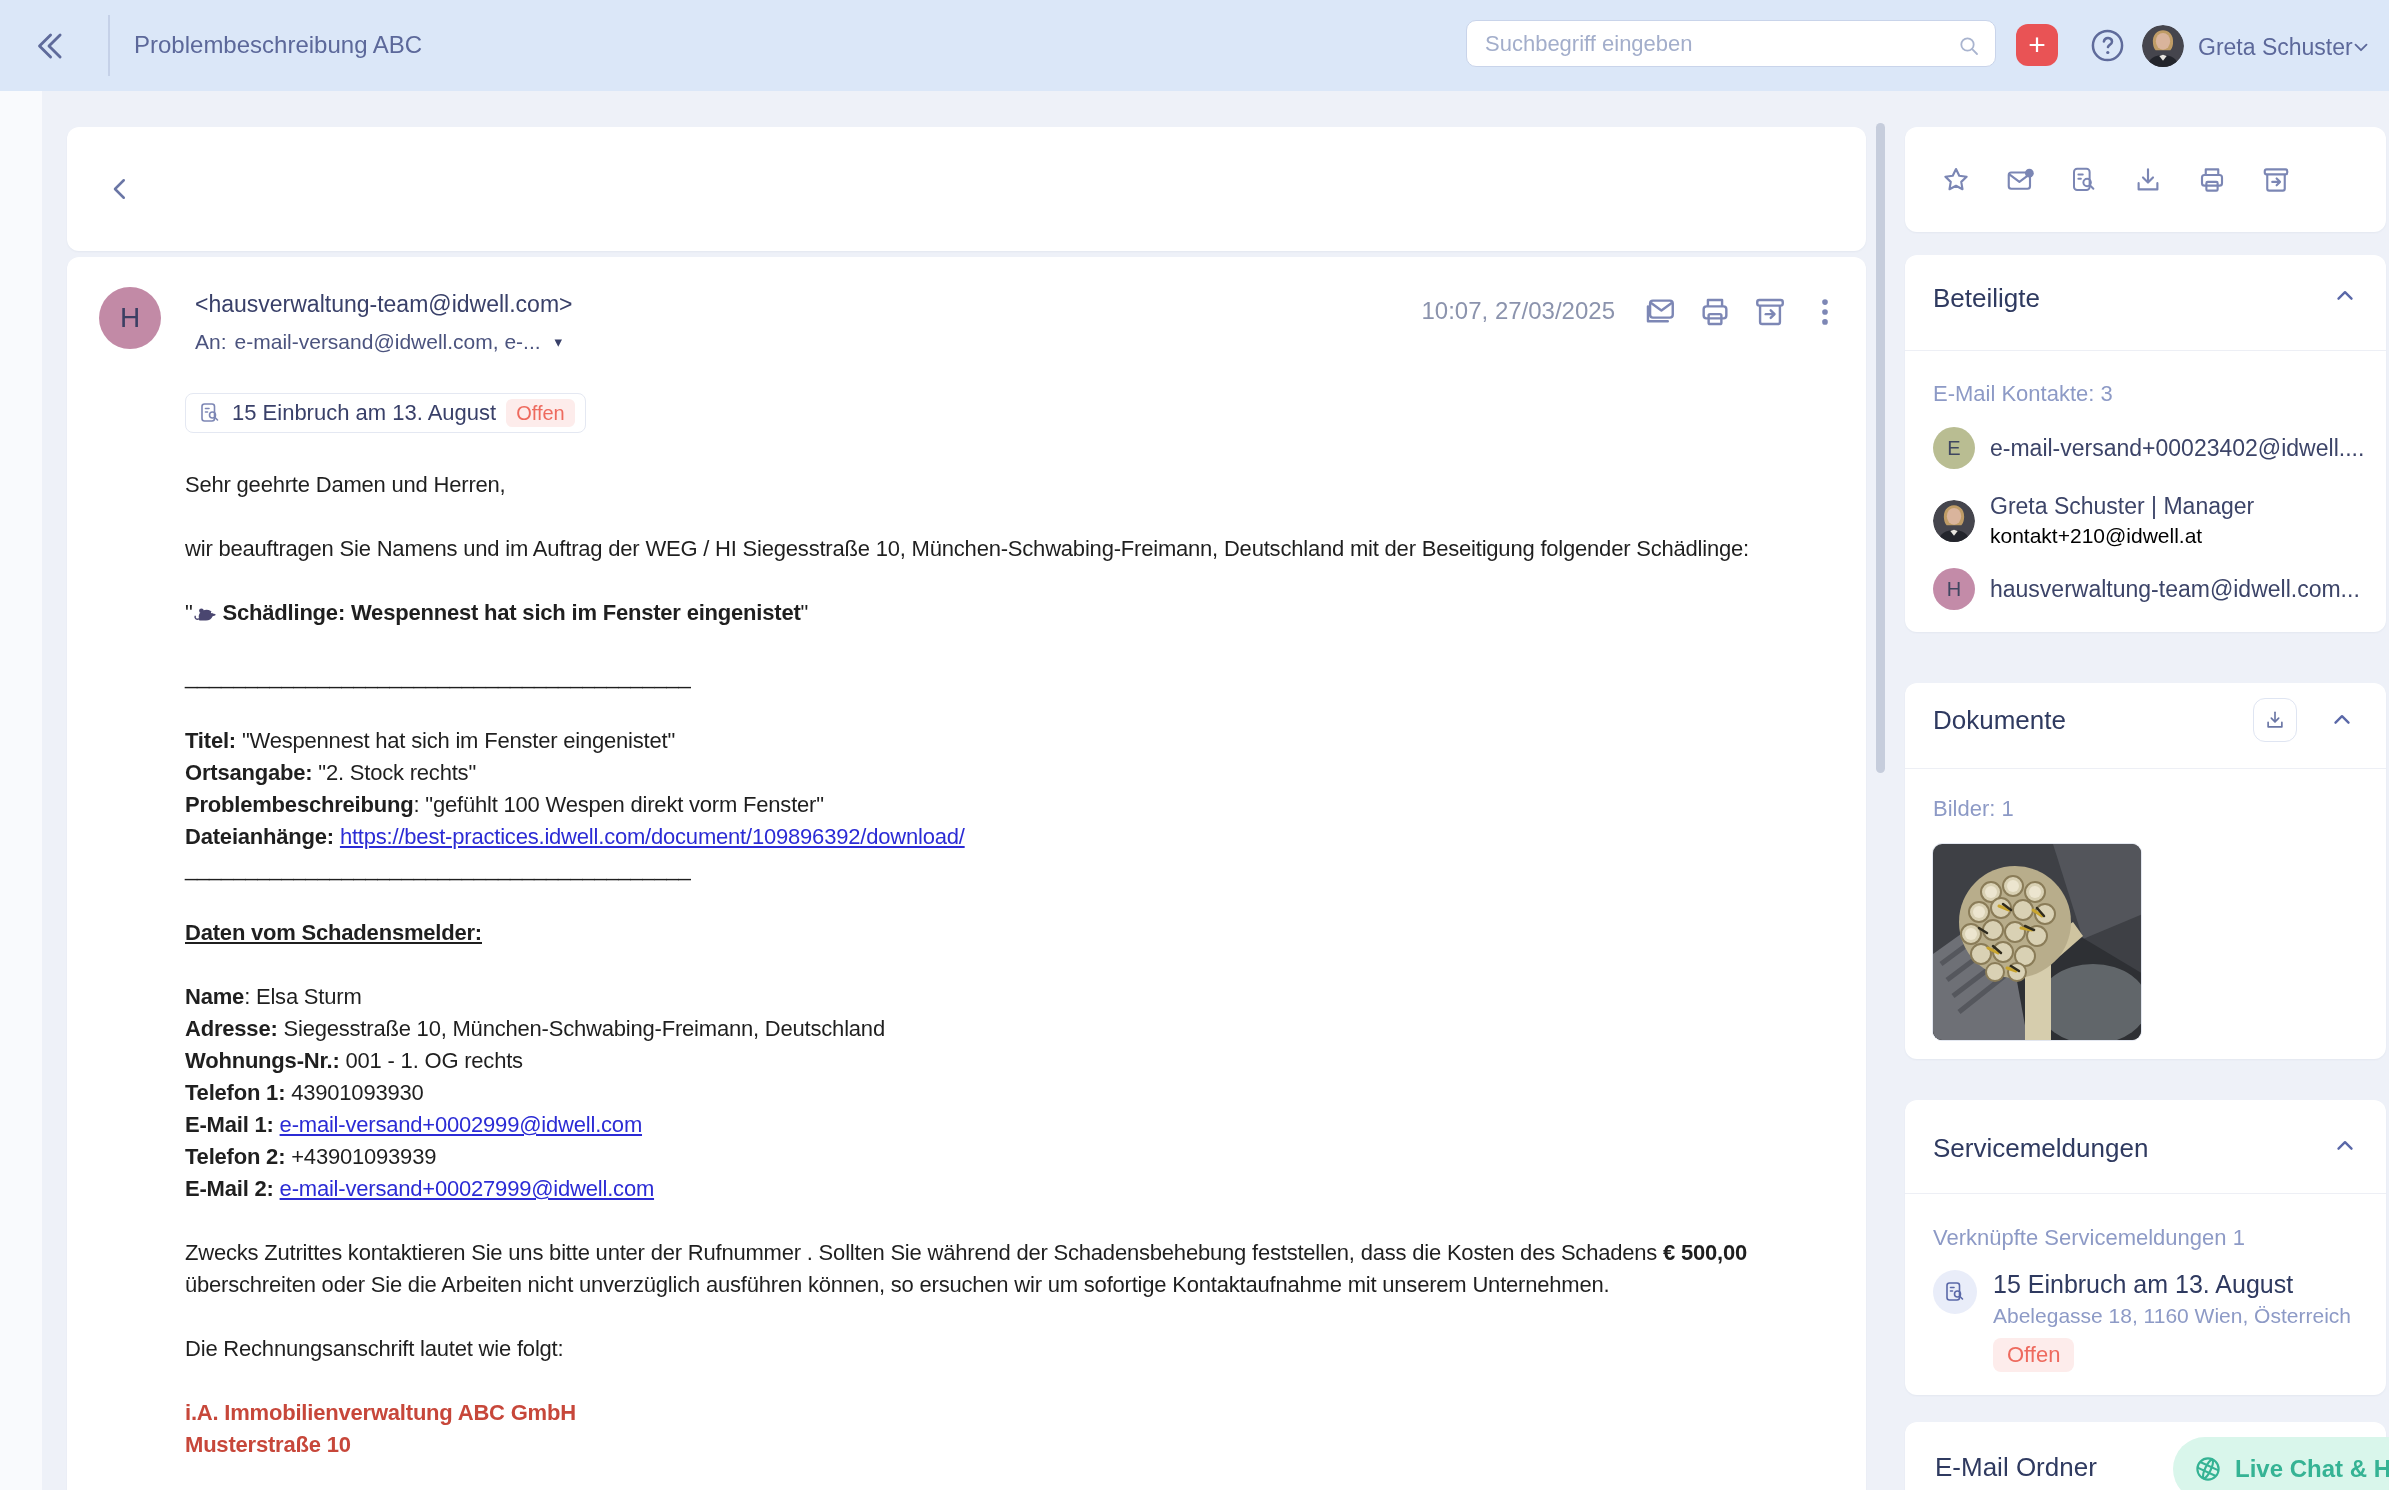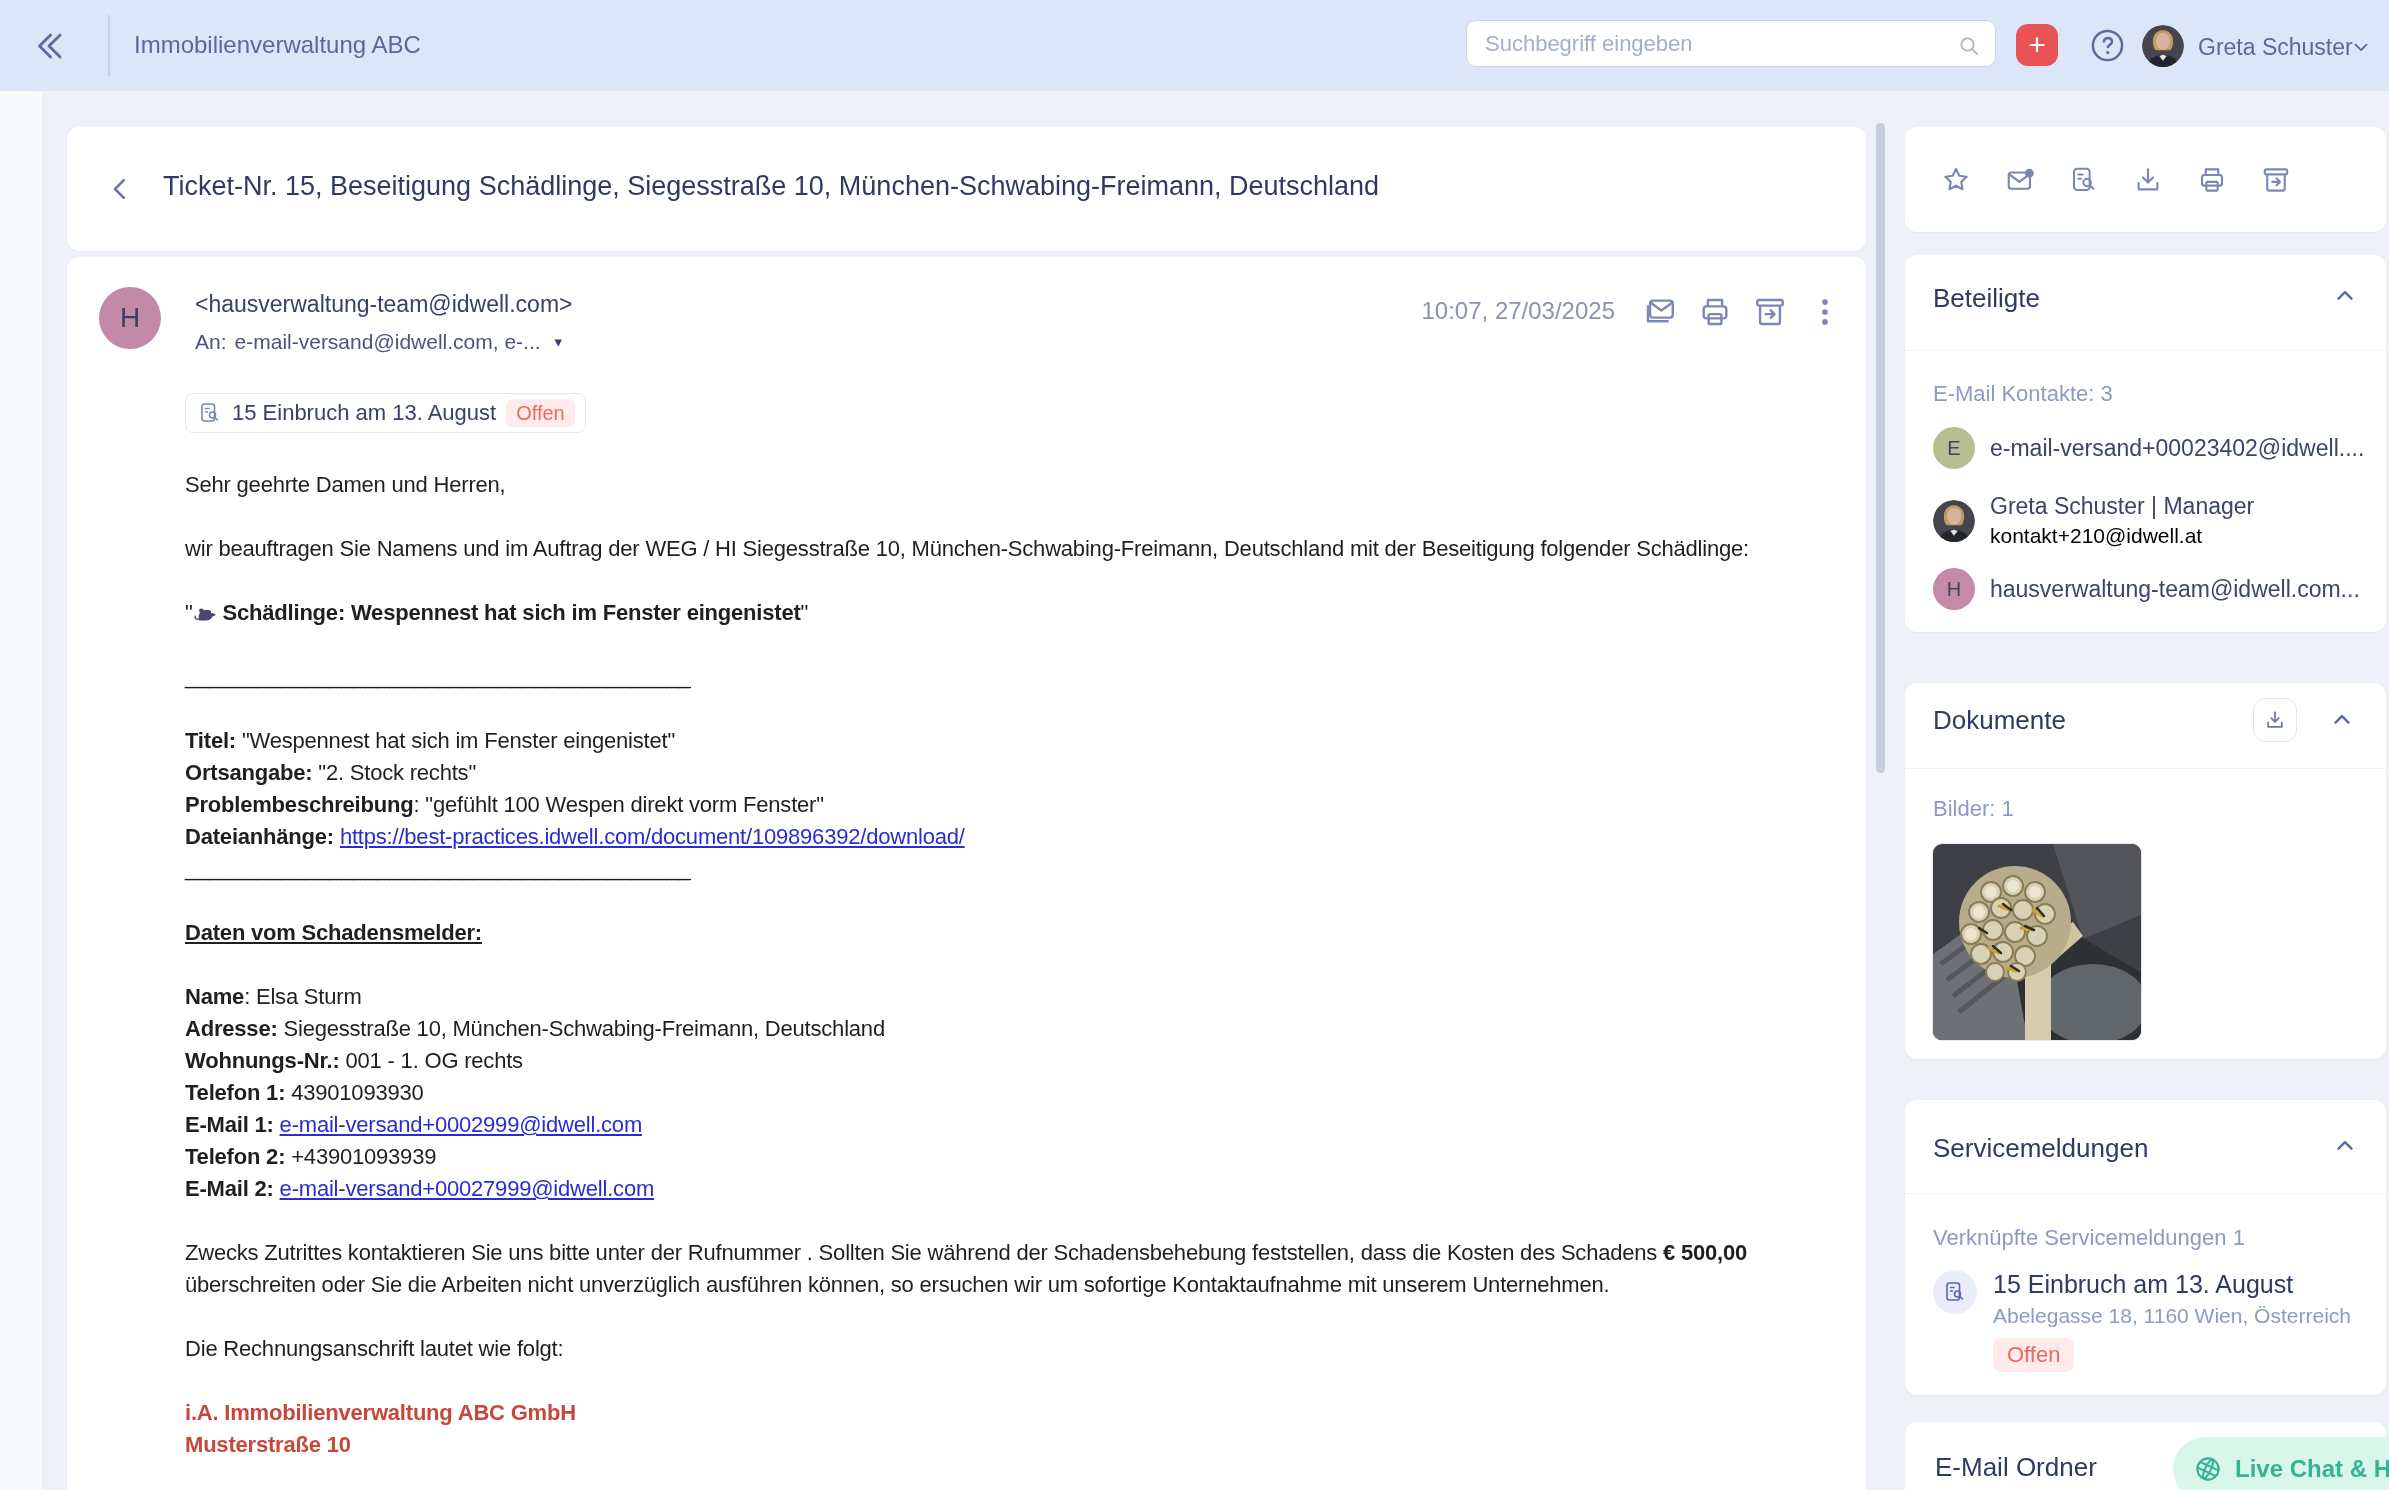--- a/index.html
+++ b/index.html
@@ -116,21 +116,21 @@
 <body>
 
 <div class="topbar">
   <div class="collapse-btn">
     <svg viewBox="0 0 24 24" fill="none" stroke="currentColor" stroke-width="1.8" stroke-linecap="round" stroke-linejoin="round">
         <polyline points="13 5 6 12 13 19"></polyline>
         <polyline points="19 5 12 12 19 19"></polyline>
       </svg>
   </div>
   <div class="topbar-divider"></div>
-  <div class="app-title">Immobilienverwaltung ABC</div>
+  <div class="app-title">Problembeschreibung ABC</div>
   <div class="search">
     <input type="text" placeholder="Suchbegriff eingeben" style="">
     <span class="search-icon">
       <svg viewBox="0 0 24 24" fill="none" stroke="currentColor" stroke-width="1.8" stroke-linecap="round">
           <circle cx="10.5" cy="10.5" r="6.2"></circle>
           <line x1="15.2" y1="15.2" x2="20" y2="20"></line>
         </svg>
     </span>
   </div>
   <div class="add-btn">+</div>
@@ -159,21 +159,20 @@
 </div>
 
 <div class="left-strip"></div>
 
 <div class="card" id="card-ticket">
   <div class="back-btn">
     <svg viewBox="0 0 24 24" fill="none" stroke="currentColor" stroke-width="2" stroke-linecap="round" stroke-linejoin="round">
         <polyline points="15 5 8 12 15 19"></polyline>
       </svg>
   </div>
-  <div class="ticket-title">Ticket-Nr. 15, Beseitigung Schädlinge, Siegesstraße 10, München-Schwabing-Freimann, Deutschland</div>
 </div>
 
 <div class="card" id="card-email">
   <div class="h-avatar">H</div>
   <div class="email-from">&lt;hausverwaltung-team@idwell.com&gt;</div>
   <div class="an-row">
     <span>An:</span>
     <span>e-mail-versand@idwell.com, e-...</span>
     <span class="an-caret">▾</span>
   </div>

